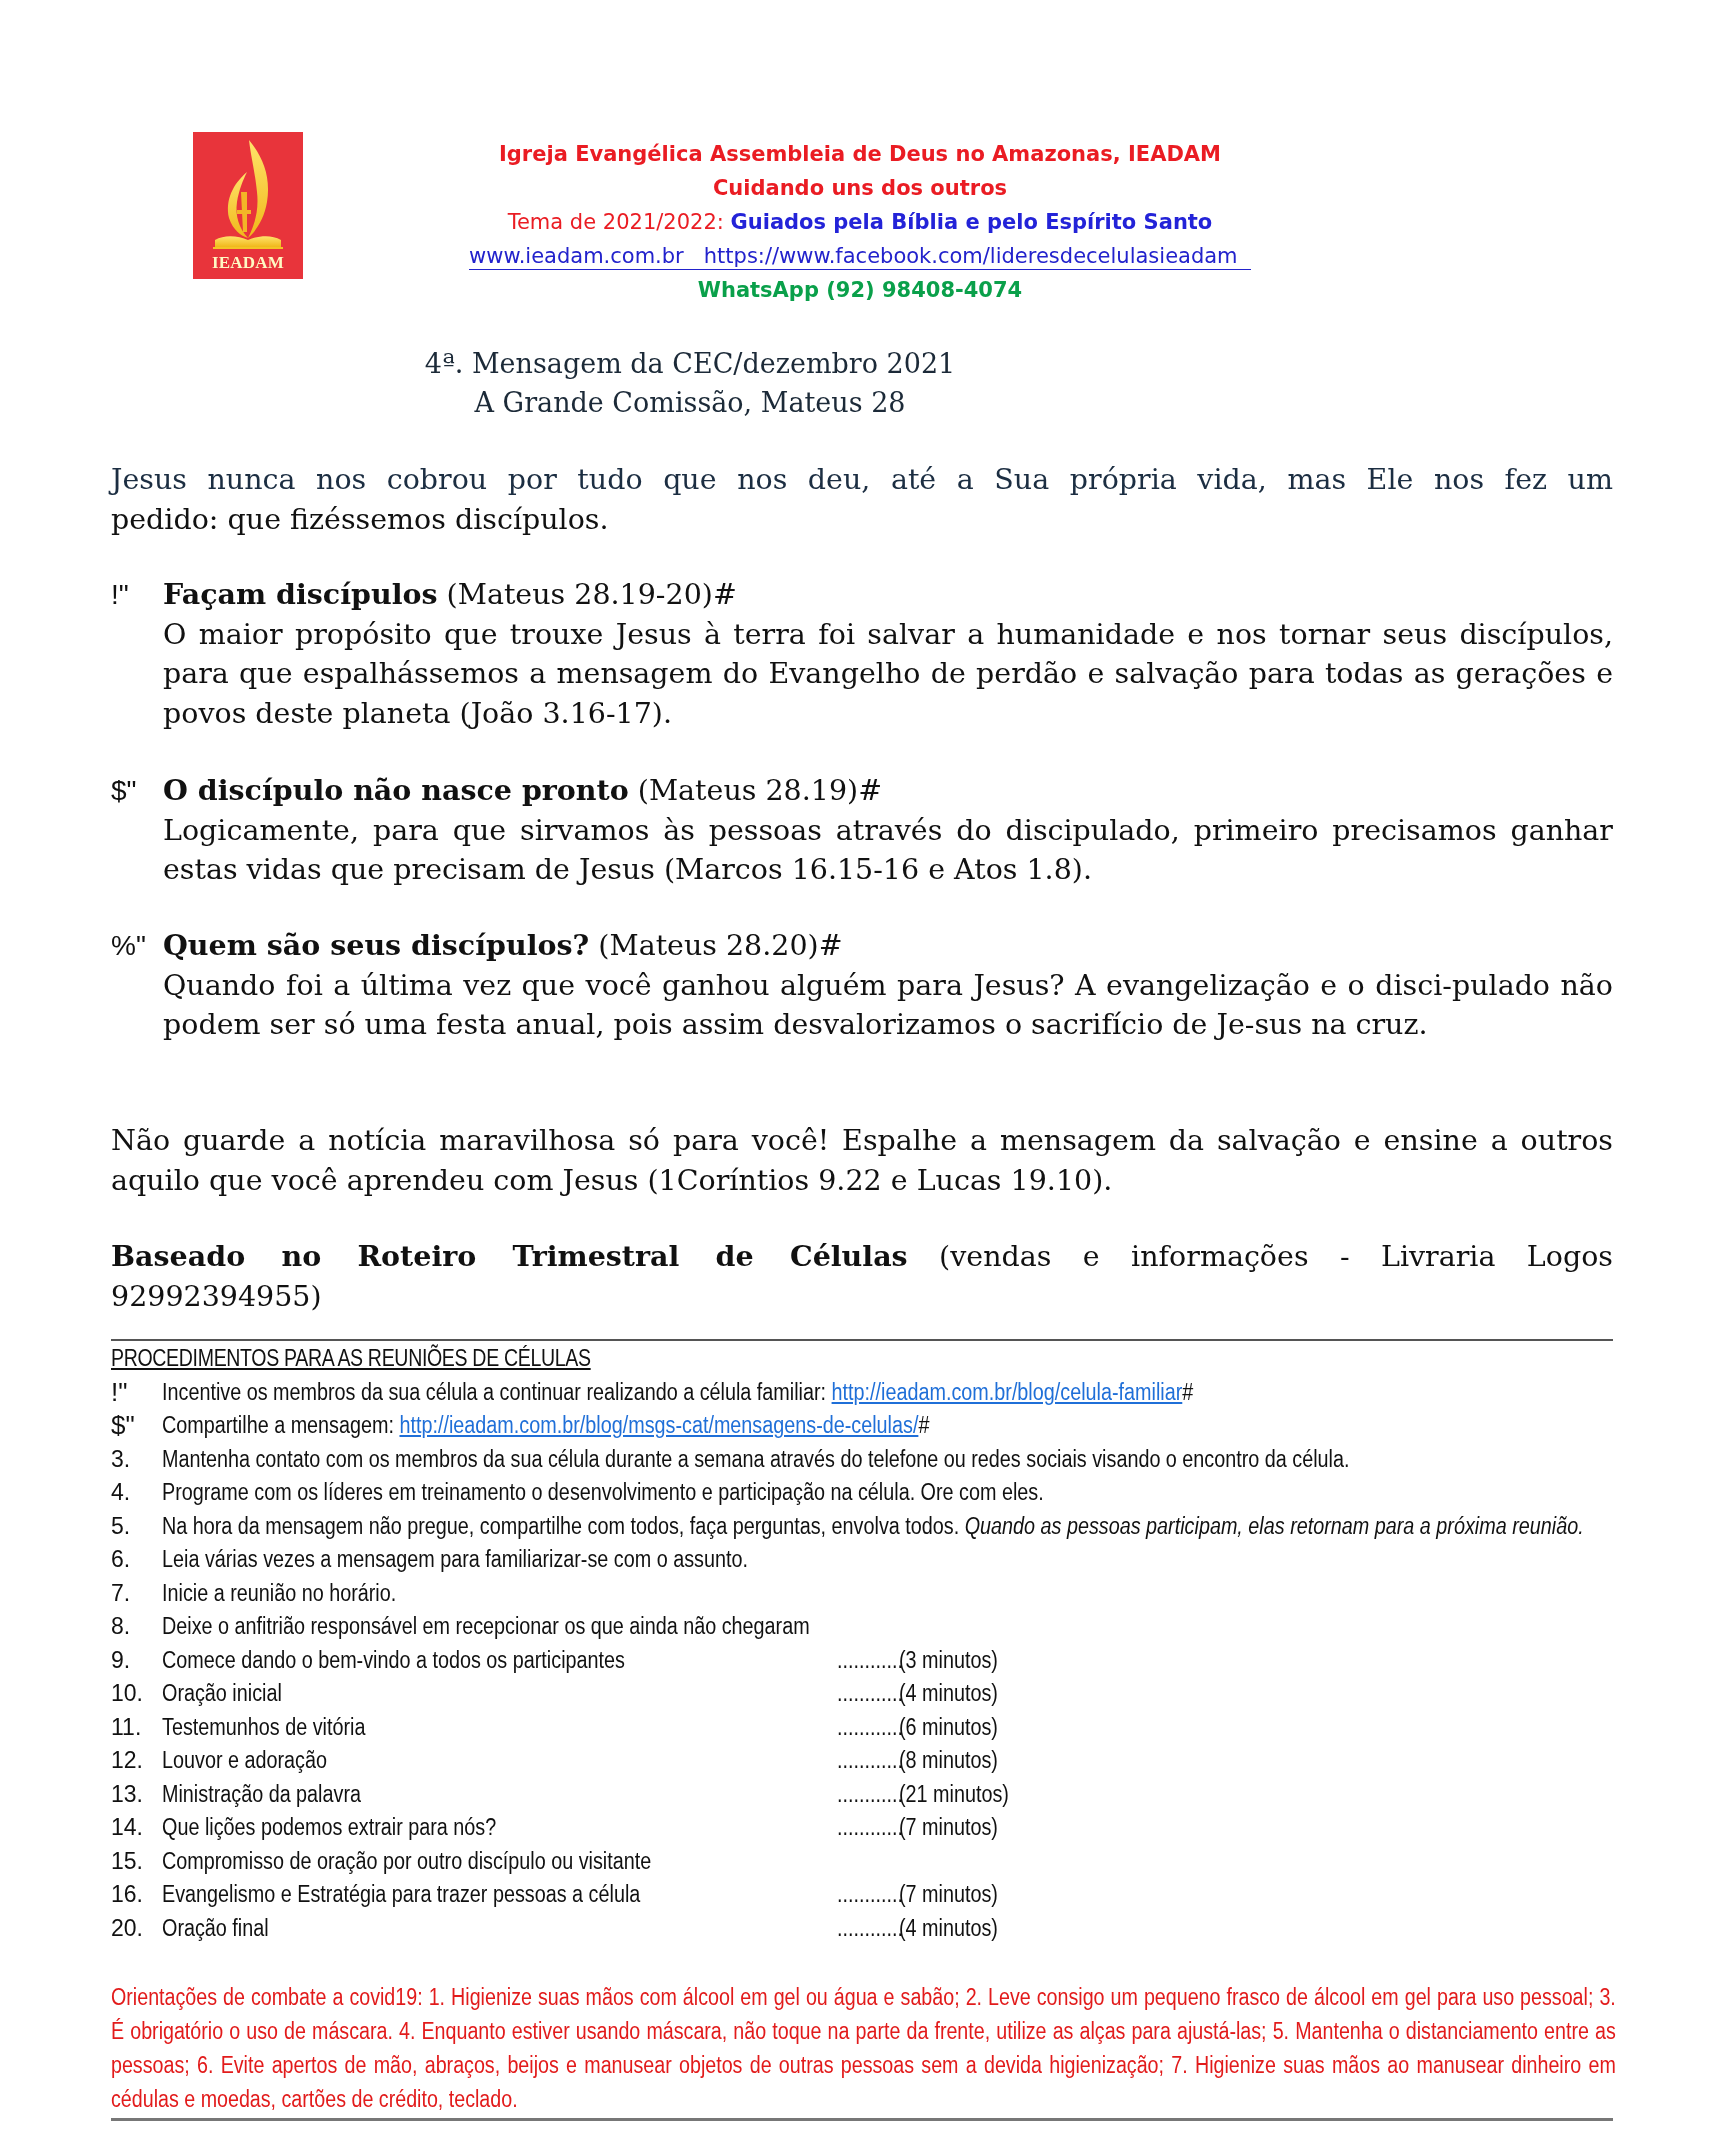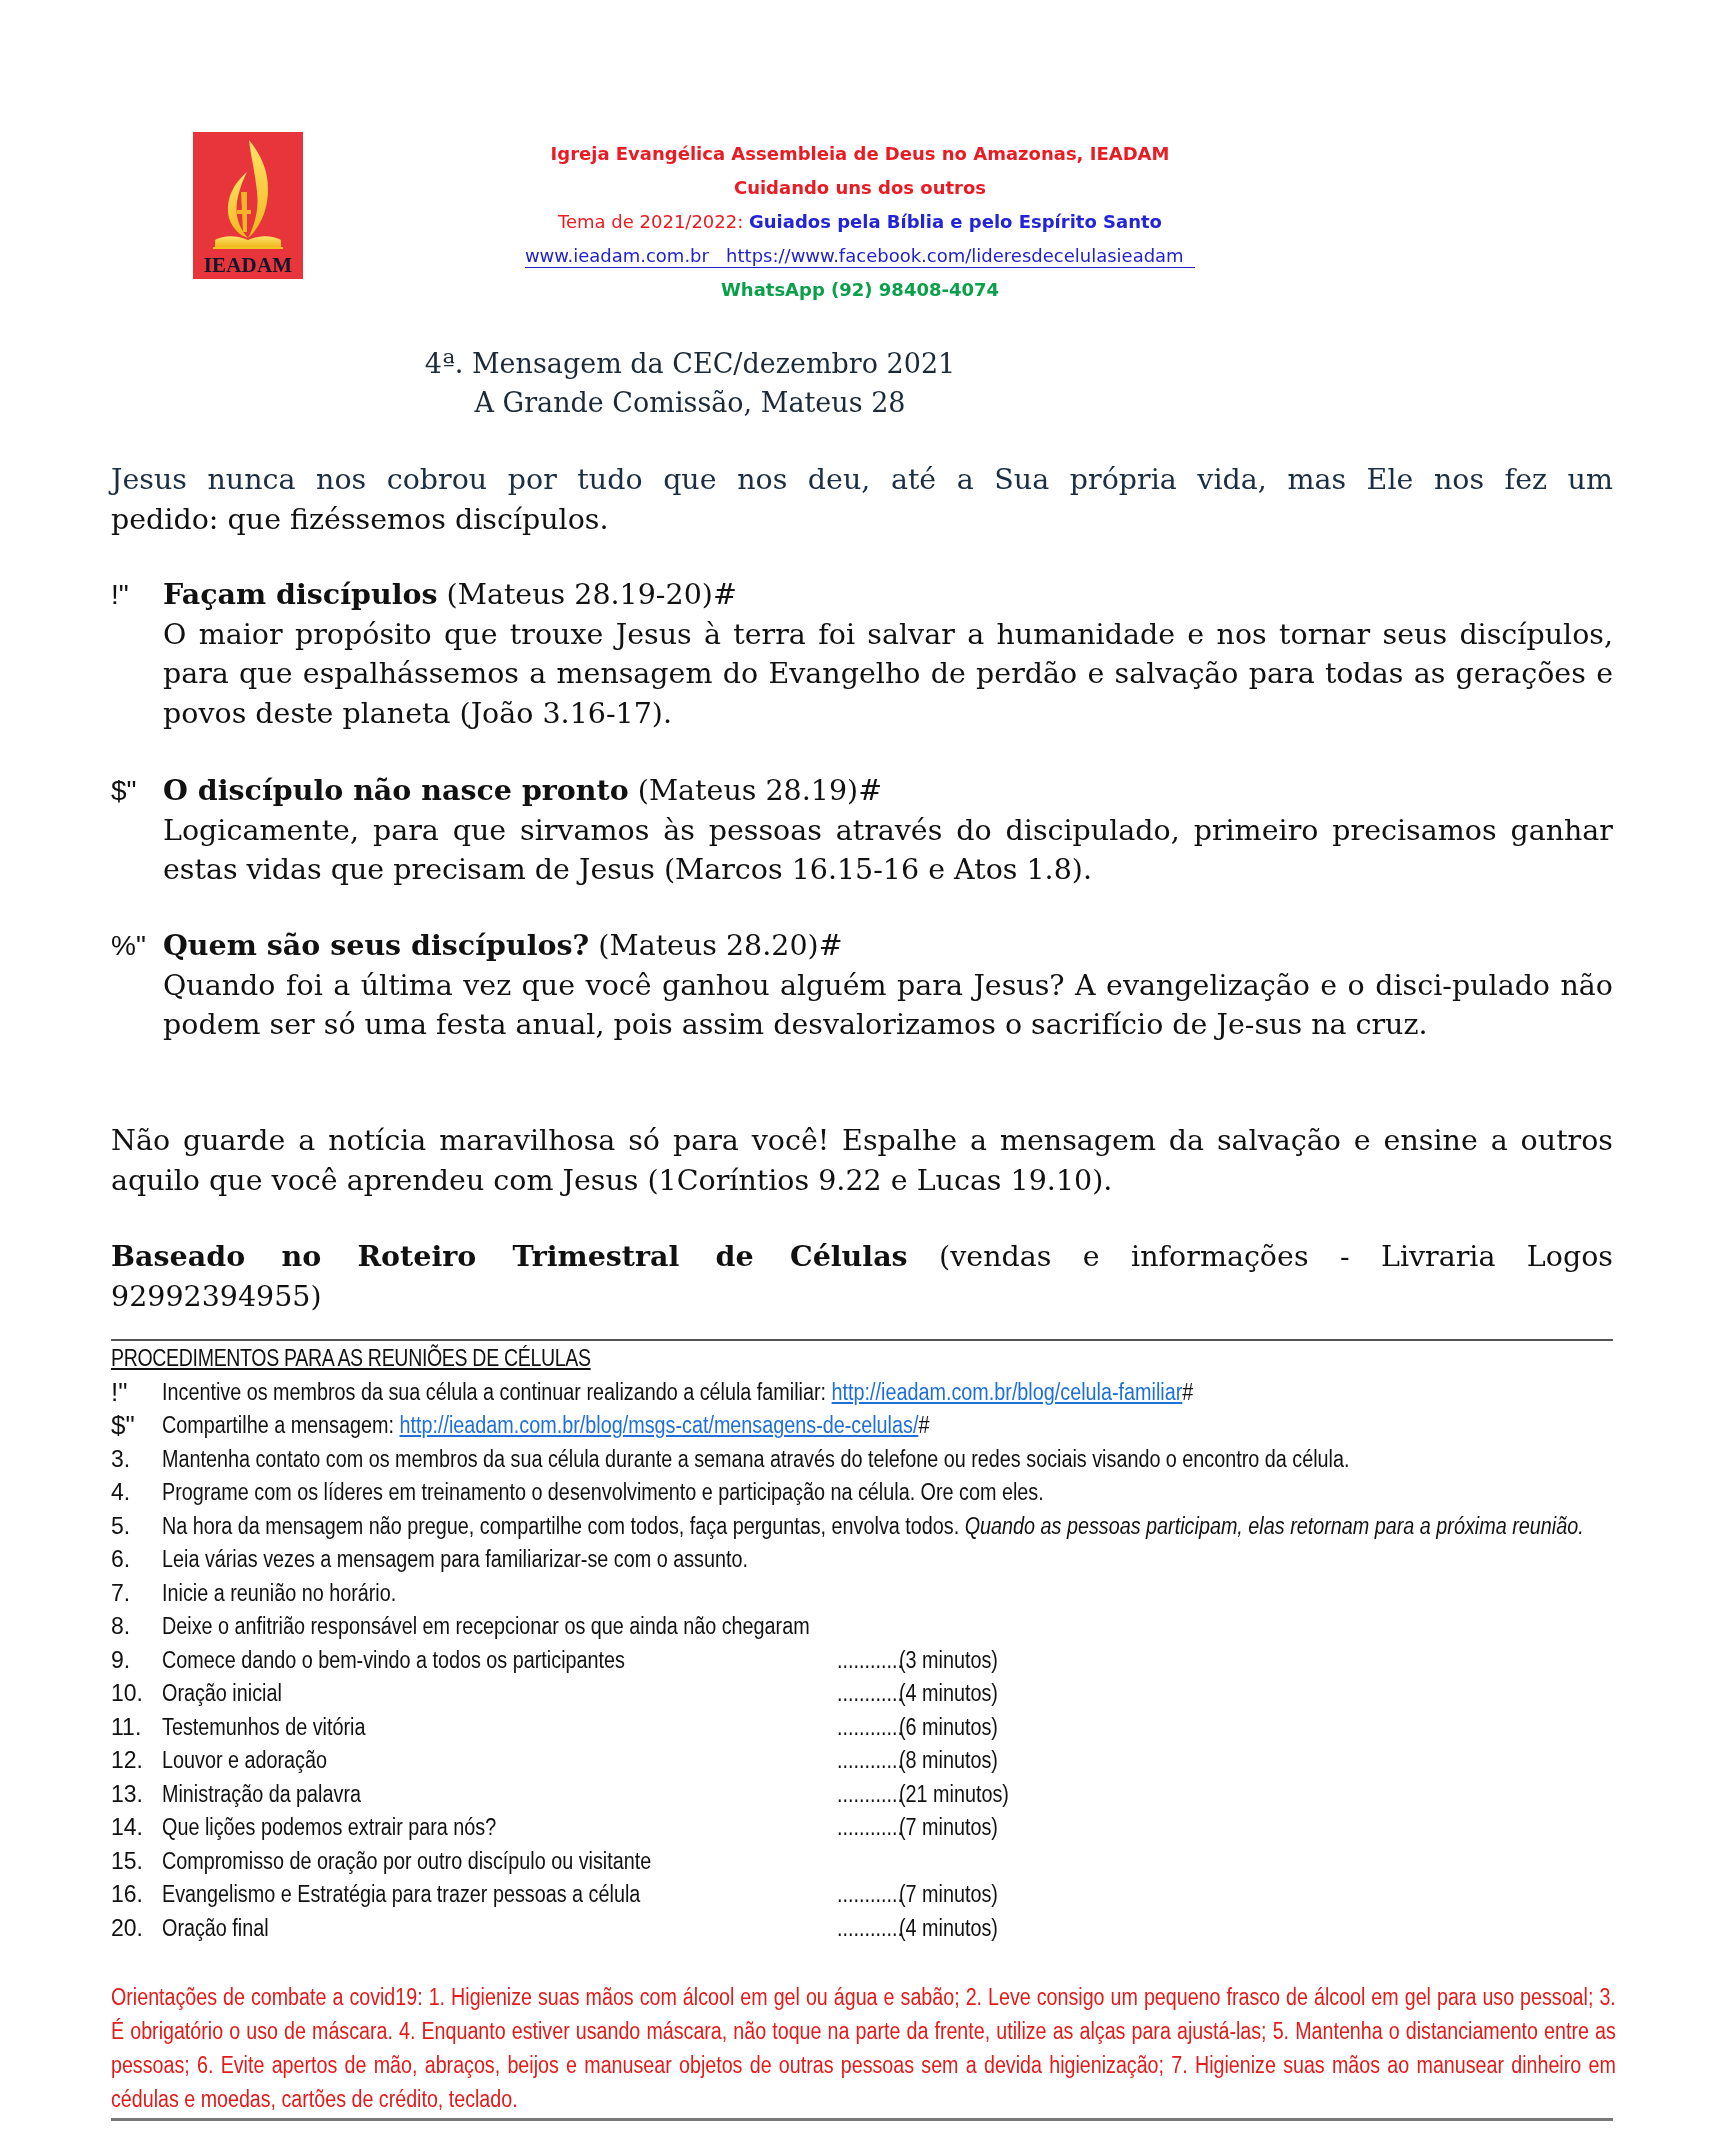--- a/index.html
+++ b/index.html
@@ -1,25 +1,25 @@
 <!DOCTYPE html>
 <html><head>
 <meta charset="utf-8">
 <style>
   html, body { margin: 0; padding: 0; background: #ffffff; }
   body { width: 1720px; height: 2140px; position: relative; overflow: hidden; }
 
   
   .logo { position: absolute; left: 193px; top: 132px; width: 110px; height: 147px; background: #e8343b; }
   .logo svg { position: absolute; left: 0; top: 0; }
-  .logo-text { position: absolute; left: 0; width: 110px; top: 121px; text-align: center; color: #0f172a;
-               font-family: "Liberation Serif", serif; font-weight: bold; font-size: 21px; letter-spacing: 0.2px; }
+  .logo-text { position: absolute; left: 0; width: 110px; top: 121px; text-align: center; color: #fef9c3;
+               font-family: "Liberation Serif", serif; font-weight: bold; font-size: 17px; letter-spacing: 0.2px; }
 
   .header { position: absolute; left: 360px; width: 1000px; top: 137px; text-align: center;
-            font-family: "DejaVu Sans", sans-serif; font-size: 18px; line-height: 34px; }
+            font-family: "DejaVu Sans", sans-serif; font-size: 21px; line-height: 34px; }
   .header .l1, .header .l2 { color: #ea1c23; font-weight: bold; }
   .header .l3 .tlabel { color: #ea1c23; }
   .header .l3 .tval { color: #2323d8; font-weight: bold; }
   .header .l4 { color: #2222cc; }
   .header .l4 .links { border-bottom: 1.5px solid #2222cc; padding-bottom: 1px; }
   .header .l4 a { color: #2222cc; text-decoration: none; }
   .header .l5 { color: #0aa04a; font-weight: bold; }
 
   
   .msg-title { position: absolute; left: 0; width: 1380px; text-align: center; top: 344px;

